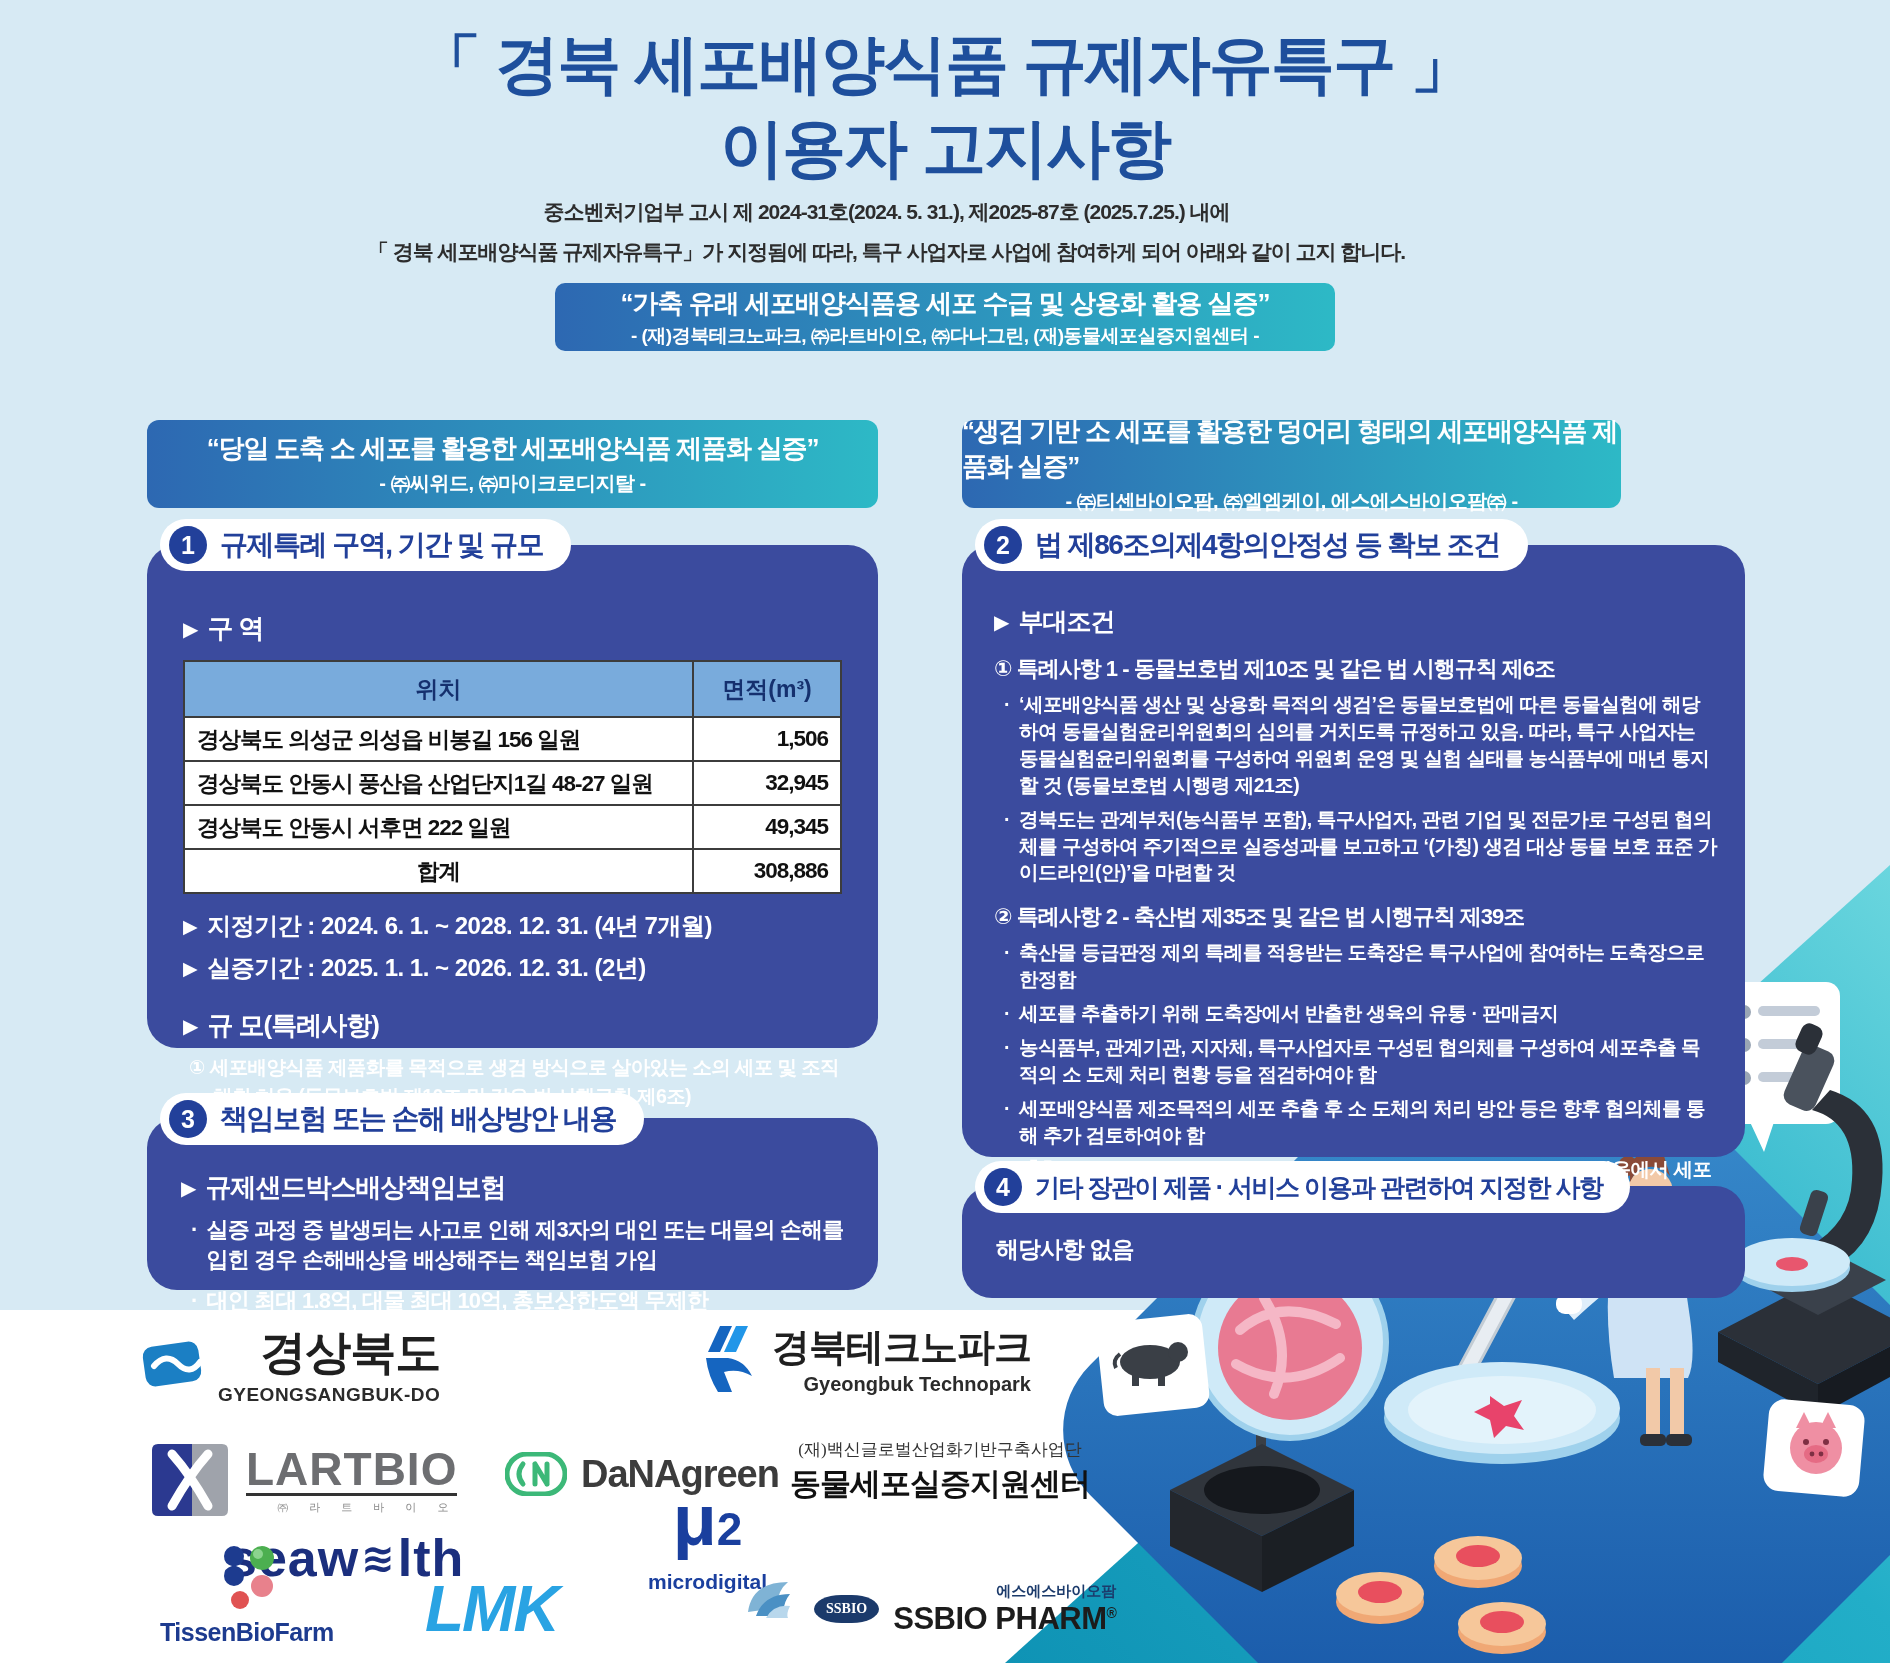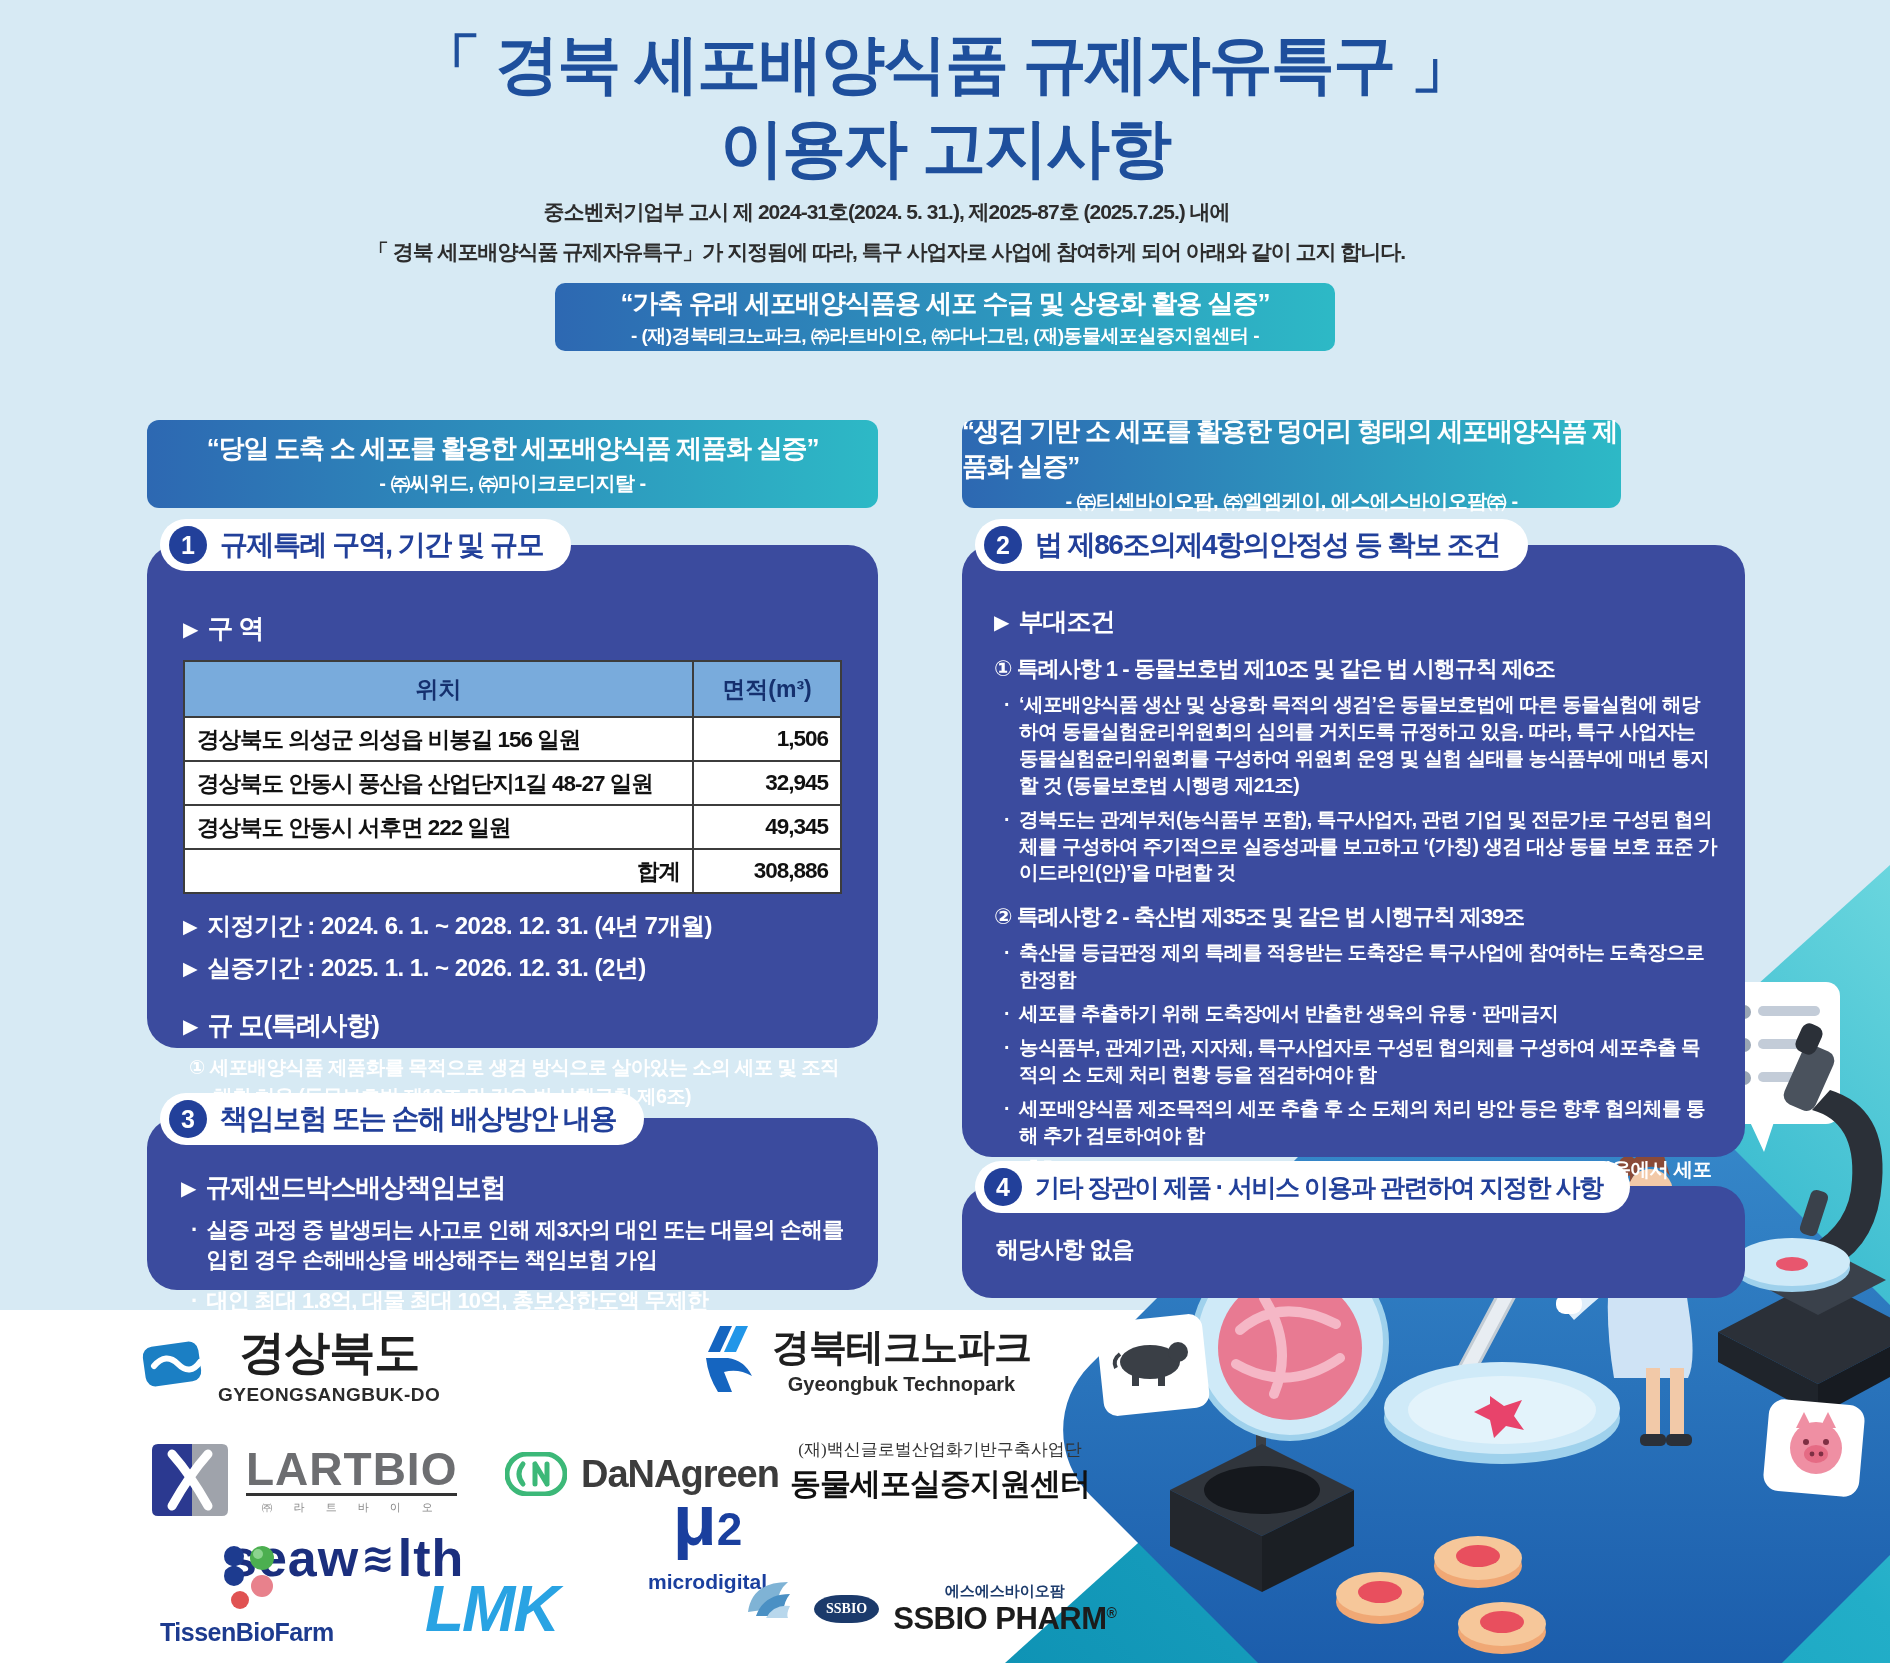--- a/index.html
+++ b/index.html
@@ -51,21 +51,21 @@
   .p1 .arr, .p3 .arr { font-size:26px; letter-spacing:-1px; }
   .p2 .arr { font-size:25px; letter-spacing:-1px; }
 
   
   table.zone { width:100%; border-collapse:collapse; margin-top:14px; background:#fff; }
   table.zone th, table.zone td { border:2px solid #3c3c3c; font-weight:700; }
   table.zone th { background:#79abdc; color:#15306e; font-size:23px; height:56px; }
   table.zone td { color:#111; font-size:22.5px; height:44px; padding:0 12px; letter-spacing:-1px; }
   td.loc { text-align:left; }
   td.area { text-align:right; width:148px; }
-  td.total-label { text-align:right; font-size:23px;margin-left:18px; }
+  td.total-label { text-align:center; font-size:23px;margin-left:18px; }
 
   .period { display:flex; align-items:center; gap:10px; font-weight:800; font-size:24px;
             letter-spacing:-0.5px; margin-top:10px; }
   .period .am { font-size:19px; }
   .scale-block { margin-top:24px; }
   .scale-item { font-weight:700; font-size:19.5px; letter-spacing:-0.6px; line-height:1.5;
                 margin:10px 0 0 6px; padding-left:24px; text-indent:-24px; }
 
   
   .s2-item-title { font-weight:800; font-size:22px; letter-spacing:-1px; margin-top:16px; }
@@ -81,21 +81,21 @@
            clip-path:polygon(100% 0, 100% 100%, 0 100%);
            background:linear-gradient(225deg,#6ad6de 0%,#22aec8 45%,#0f93b5 100%); }
   .diamond { position:absolute; left:1170px; top:1080px; width:700px; height:700px; border-radius:92px;
              transform:rotate(45deg); background:linear-gradient(135deg,#3f97d4 0%,#1b5cab 75%); }
   svg.illus { position:absolute; left:1050px; top:950px; width:840px; height:713px; }
 
   
   .logo { position:absolute; display:flex; align-items:center; gap:14px; }
   .lg-kr { font-weight:800; color:#1f1f1f; letter-spacing:-1px; }
   .lg-en { font-weight:700; color:#2b2b2b; }
-  .stack { display:flex; flex-direction:column; align-items:center; }
+  .stack { display:flex; flex-direction:column; align-items:flex-end; }
 
   .lg1 { left:140px; top:1322px; }
   .lg1 .lg-kr { font-size:46px; } .lg1 .lg-en { font-size:19px; letter-spacing:0.5px; }
   .lg2 { left:415px; top:1318px; }
   .lg2 .lg-kr { font-size:46px; } .lg2 .lg-en { font-size:17px; color:#555; }
   .lg3 { left:700px; top:1322px; }
   .lg3 .lg-kr { font-size:38px; } .lg3 .lg-en { font-size:20px; }
 
   .lg4 { left:148px; top:1438px; }
   .lartbio-txt { font-size:46px; font-weight:800; color:#6d6e71; border-bottom:3px solid #333;

